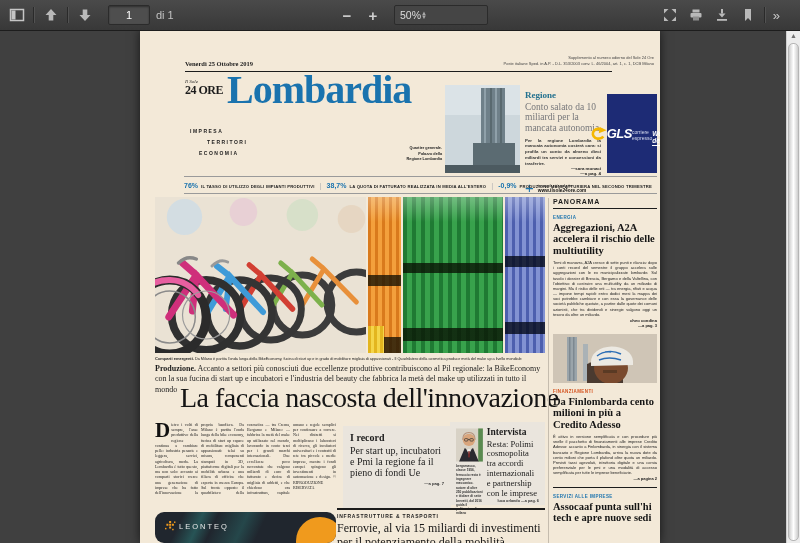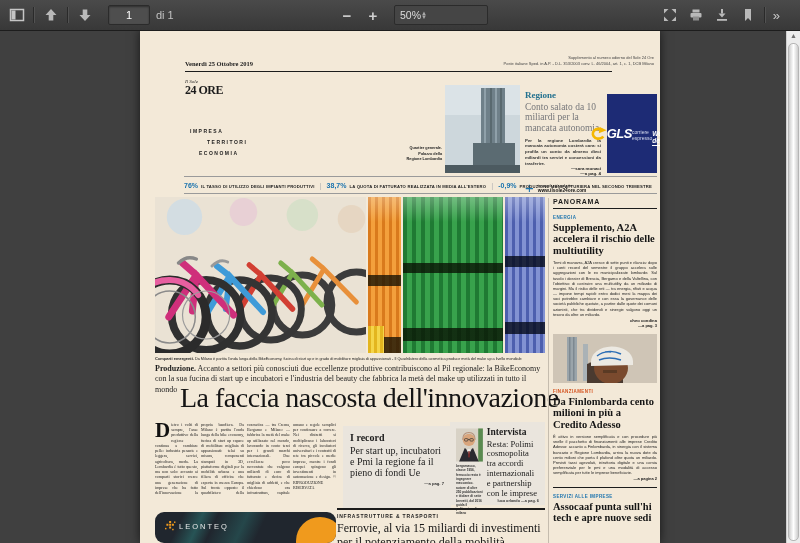--- a/index.html
+++ b/index.html
@@ -232,20 +232,21 @@
   </div>
 
   <div id="date" class="serif">Venerdì 25 Ottobre 2019</div>
   <div id="date-rule"></div>
 
   <div id="brand" class="serif">
     <div class="b1">Il Sole</div>
     <div class="b2">24 ORE</div>
   </div>
 
+  <div id="masthead" class="serif">Lombardia</div>
 
   <div id="sections">
     <div>IMPRESA</div>
     <div>TERRITORI</div>
     <div>ECONOMIA</div>
   </div>
 
   <div id="tower">
     <svg width="75" height="88" viewBox="0 0 75 88">
       <rect x="0" y="0" width="75" height="88" fill="#cdd7dc"></rect>
@@ -411,21 +412,21 @@
       </svg>
       <span id="leonteq-name">LEONTEQ</span>
     </div>
   </div>
 
   <div id="vrule"></div>
   <div id="panorama">
     <div id="pan-head">PANORAMA</div>
 
     <div class="kickline" style="color:#1a73ae">ENERGIA</div>
-    <div class="pan-tit serif">Supplemento, A2A accelera il rischio delle multiutility</div>
+    <div class="pan-tit serif">Aggregazioni, A2A accelera il rischio delle multiutility</div>
     <div class="pan-bod">Temi di manovra, A2A cresce di sette punti e rilancia: dopo i conti record del semestre il gruppo accelera sulle aggregazioni con le ex municipalizzate lombarde. Sul tavolo i dossier di Brescia, Bergamo e della Valtellina, con l'obiettivo di costruire una multiutility da un miliardo di margini. Ma il risiko delle reti — tra energia, rifiuti e acqua — impone tempi rapidi: entro dodici mesi la mappa dei soci potrebbe cambiare e con essa la governance delle società pubbliche quotate, a partire dalle quote dei comuni azionisti, che tra dividendi e sinergie valgono oggi un tesoro da oltre un miliardo.</div>
     <div class="pan-by">cheo condina</div>
     <div class="pan-pg">—a pag. 3</div>
 
     <div id="worker">
       <svg viewBox="0 0 104 49" preserveAspectRatio="none">
         <rect width="104" height="49" fill="#cfc5b6"></rect>
         <rect x="14" y="3" width="10" height="44" fill="#9aa4aa"></rect>
         <rect x="16" y="3" width="1.5" height="44" fill="#7d8890"></rect>
         <rect x="20" y="3" width="1.5" height="44" fill="#7d8890"></rect>

